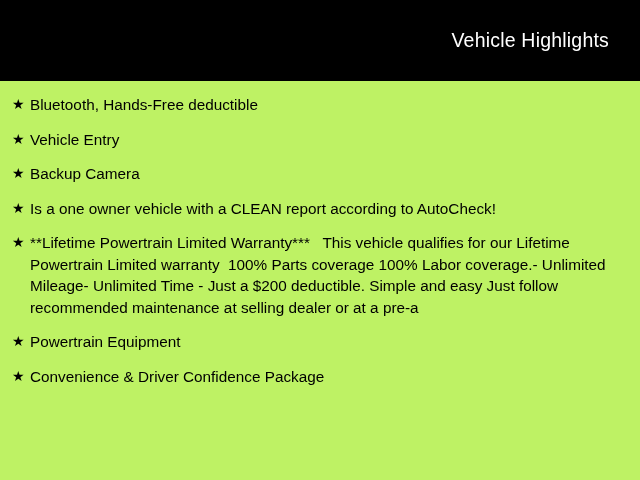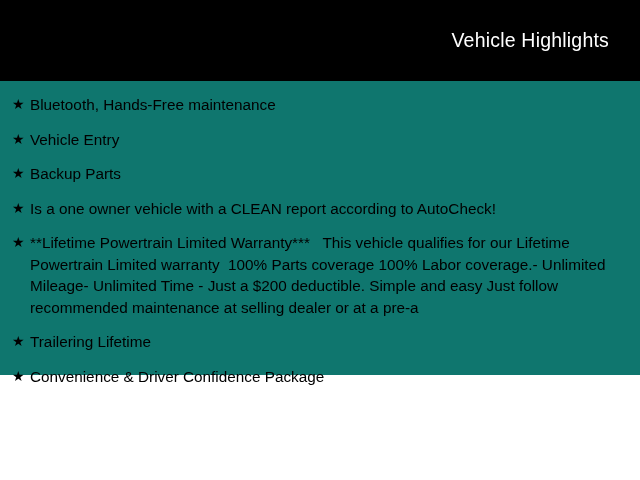--- a/index.html
+++ b/index.html
@@ -9,22 +9,22 @@
   body {
     width: 640px;
     height: 480px;
     background: #ffffff;
     font-family: "Liberation Sans", sans-serif;
     overflow: hidden;
   }
   .page {
     position: relative;
     width: 640px;
-    height: 375px;
-    background: #0f766e;
+    height: 480px;
+    background: #bef264;
     box-sizing: border-box;
   }
   .header-bar {
     position: absolute;
     left: 0;
     top: 0;
     width: 640px;
     height: 81px;
     background: #000000;
     display: flex;
@@ -81,46 +81,46 @@
 <div class="page">
 
   <div class="header-bar">
     <div class="header-title">Vehicle Highlights</div>
   </div>
 
   <div class="content">
 
     <div class="highlight-item">
       <span class="star-icon">★</span>
-      <span class="item-text">Bluetooth, Hands-Free maintenance</span>
+      <span class="item-text">Bluetooth, Hands-Free deductible</span>
     </div>
 
     <div class="highlight-item">
       <span class="star-icon">★</span>
       <span class="item-text">Vehicle Entry</span>
     </div>
 
     <div class="highlight-item">
       <span class="star-icon">★</span>
-      <span class="item-text">Backup Parts</span>
+      <span class="item-text">Backup Camera</span>
     </div>
 
     <div class="highlight-item">
       <span class="star-icon">★</span>
       <span class="item-text">Is a one owner vehicle with a CLEAN report according to AutoCheck!</span>
     </div>
 
     <div class="highlight-item item-long">
       <span class="star-icon">★</span>
       <span class="item-text">**Lifetime Powertrain Limited Warranty***   This vehicle qualifies for our Lifetime Powertrain Limited warranty  100% Parts coverage 100% Labor coverage.- Unlimited Mileage- Unlimited Time - Just a $200 deductible. Simple and easy Just follow recommended maintenance at selling dealer or at a pre-a</span>
     </div>
 
     <div class="highlight-item">
       <span class="star-icon">★</span>
-      <span class="item-text">Trailering Lifetime</span>
+      <span class="item-text">Powertrain Equipment</span>
     </div>
 
     <div class="highlight-item">
       <span class="star-icon">★</span>
       <span class="item-text">Convenience &amp; Driver Confidence Package</span>
     </div>
 
   </div>
 </div>
 

